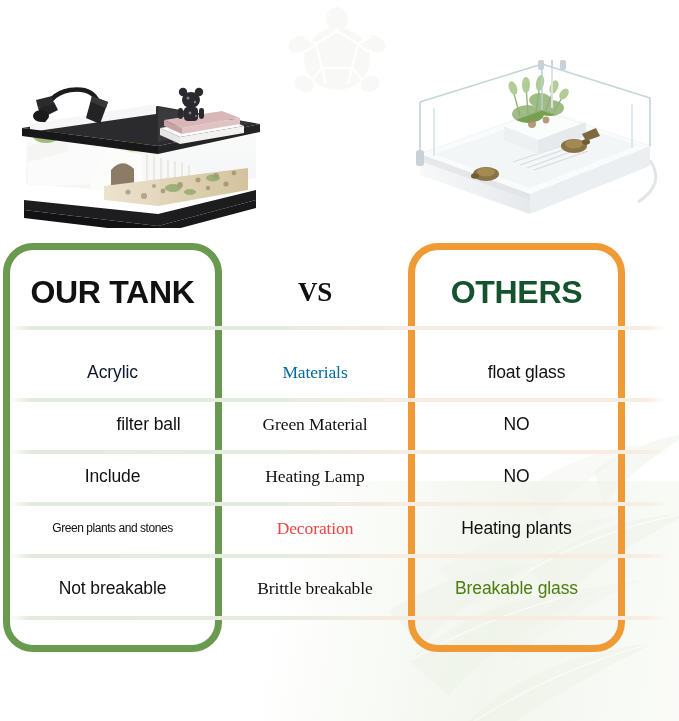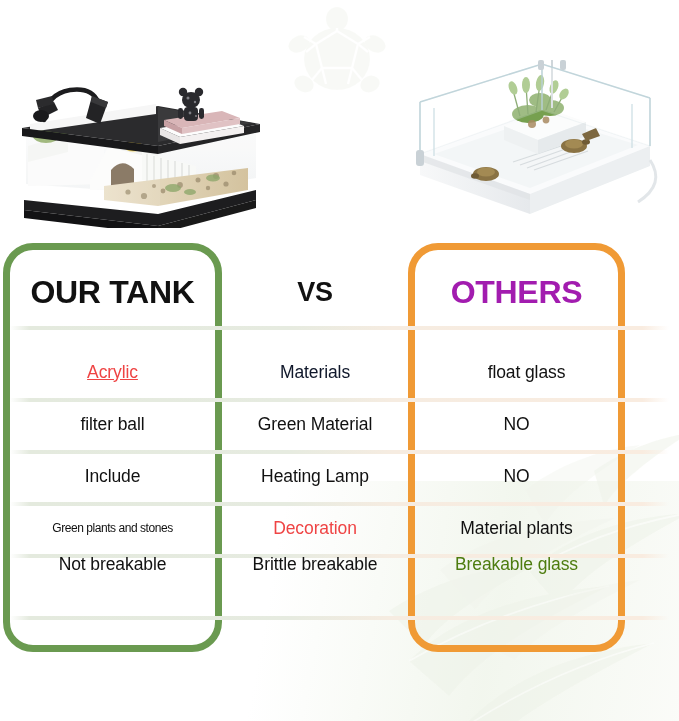--- a/index.html
+++ b/index.html
@@ -39,21 +39,21 @@
       #e4eade 3%,
       #e6ebe0 42%,
       #f6ece1 58%,
       #f9ece0 96%,
       rgba(249,236,224,0) 100%);}
 
   .row{position:absolute;left:0;width:679px;display:flex;align-items:center;}
   .cell{display:flex;align-items:center;justify-content:center;text-align:center;
         box-sizing:border-box;color:#111;}
   .cell-ours  {position:absolute;left:3px;  width:219px;}
-  .cell-mid   {position:absolute;left:228px;width:174px;}
+  .cell-mid   {position:absolute;left:228px;width:174px;font-family:Liberation Serif, serif;}
   .cell-others{position:absolute;left:408px;width:217px;}
 
   .hdr .cell{font-weight:700;letter-spacing:-.3px;}
   .hdr-ours  {font-size:32px;}
   .hdr-vs    {font-size:27px;}
   .hdr-others{font-size:32px;}
 
   .body-row .cell{font-size:17.5px;font-weight:400;letter-spacing:-.1px;}
   .body-row .cell-ours.tight{font-size:12px;letter-spacing:-.45px;}
 </style>
@@ -300,54 +300,54 @@
   </div>
 
   <div class="table">
 
     <div class="frame frame-ours" style="border-color: rgb(106, 154, 80);"></div>
     <div class="frame frame-others" style="border-color: rgb(240, 154, 53);"></div>
 
     <div class="row hdr" style="top:18px;height:62px;">
       <div class="cell cell-ours hdr-ours" style="height: 62px; color: rgb(17, 17, 17); text-align: right;">OUR TANK</div>
       <div class="cell cell-mid hdr-vs" style="height: 62px; color: rgb(17, 17, 17);">VS</div>
-      <div class="cell cell-others hdr-others" style="height: 62px; color: #a21caf;">OTHERS</div>
+      <div class="cell cell-others hdr-others" style="height: 62px; color: #14532d;">OTHERS</div>
     </div>
 
     <div class="divider" style="top:83px;"></div>
     <div class="divider" style="top:155px;"></div>
     <div class="divider" style="top:207px;"></div>
     <div class="divider" style="top:259px;"></div>
     <div class="divider" style="top:311px;"></div>
     <div class="divider" style="top:373px;"></div>
 
     <div class="row body-row" style="top:103px;height:52px;">
-      <div class="cell cell-ours" style="height: 52px; color: #ef4444; text-decoration: underline;">Acrylic</div>
-      <div class="cell cell-mid" style="height: 52px; color: #0f172a;">Materials</div>
+      <div class="cell cell-ours" style="height: 52px; color: #0f172a;">Acrylic</div>
+      <div class="cell cell-mid" style="height: 52px; color: #0369a1;">Materials</div>
       <div class="cell cell-others" style="height: 52px; color: rgb(17, 17, 17); padding-left: 20px;">float glass</div>
     </div>
 
     <div class="row body-row" style="top:155px;height:52px;">
-      <div class="cell cell-ours" style="height: 52px; color: rgb(17, 17, 17);">filter ball</div>
+      <div class="cell cell-ours" style="height: 52px; color: rgb(17, 17, 17); margin-left: 36px;">filter ball</div>
       <div class="cell cell-mid" style="height: 52px; color: rgb(17, 17, 17);">Green Material</div>
       <div class="cell cell-others" style="height: 52px; color: rgb(17, 17, 17);">NO</div>
     </div>
 
     <div class="row body-row" style="top:207px;height:52px;">
       <div class="cell cell-ours" style="height: 52px; color: rgb(17, 17, 17);">Include</div>
       <div class="cell cell-mid" style="height: 36px; color: rgb(17, 17, 17);">Heating Lamp</div>
       <div class="cell cell-others" style="height: 52px; color: rgb(17, 17, 17);">NO</div>
     </div>
 
     <div class="row body-row" style="top:259px;height:52px;">
       <div class="cell cell-ours tight" style="height: 52px; color: rgb(17, 17, 17);">Green plants and stones</div>
       <div class="cell cell-mid" style="height: 52px; color: #ef4444;">Decoration</div>
-      <div class="cell cell-others" style="height: 52px; color: rgb(17, 17, 17);">Material plants</div>
-    </div>
-
-    <div class="row body-row" style="top:295px;height:52px;">
+      <div class="cell cell-others" style="height: 52px; color: rgb(17, 17, 17);">Heating plants</div>
+    </div>
+
+    <div class="row body-row" style="top:319px;height:52px;">
       <div class="cell cell-ours" style="height: 52px; color: rgb(17, 17, 17);">Not breakable</div>
       <div class="cell cell-mid" style="height: 52px; color: rgb(17, 17, 17);">Brittle breakable</div>
       <div class="cell cell-others" style="height: 52px; color: #4d7c0f;">Breakable glass</div>
     </div>
 
   </div>
 </div>
 
 </body></html>

